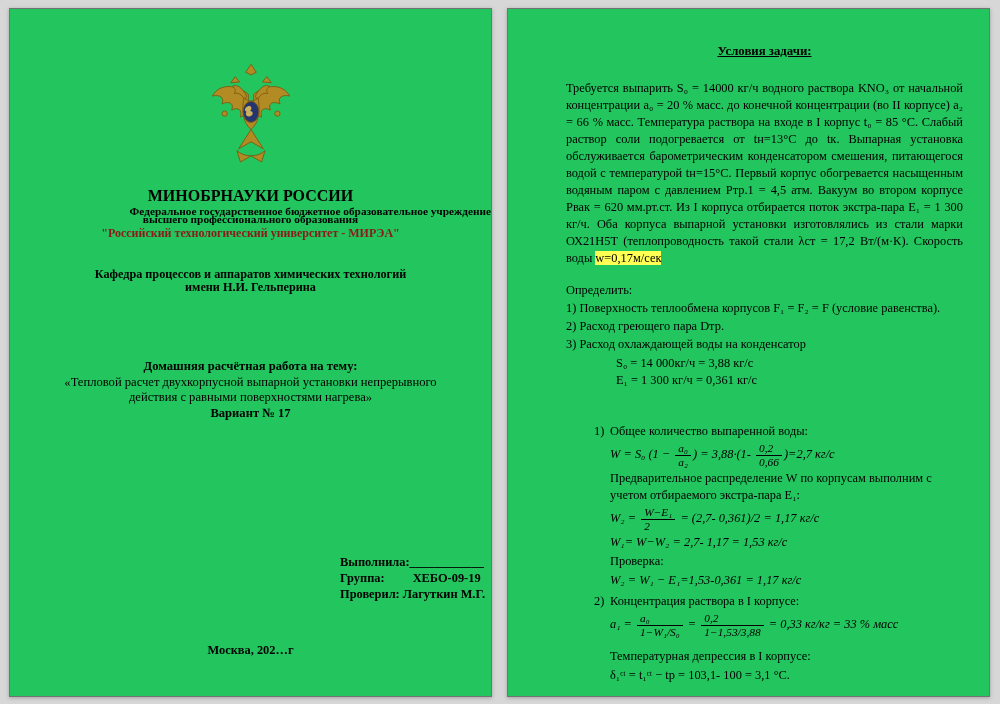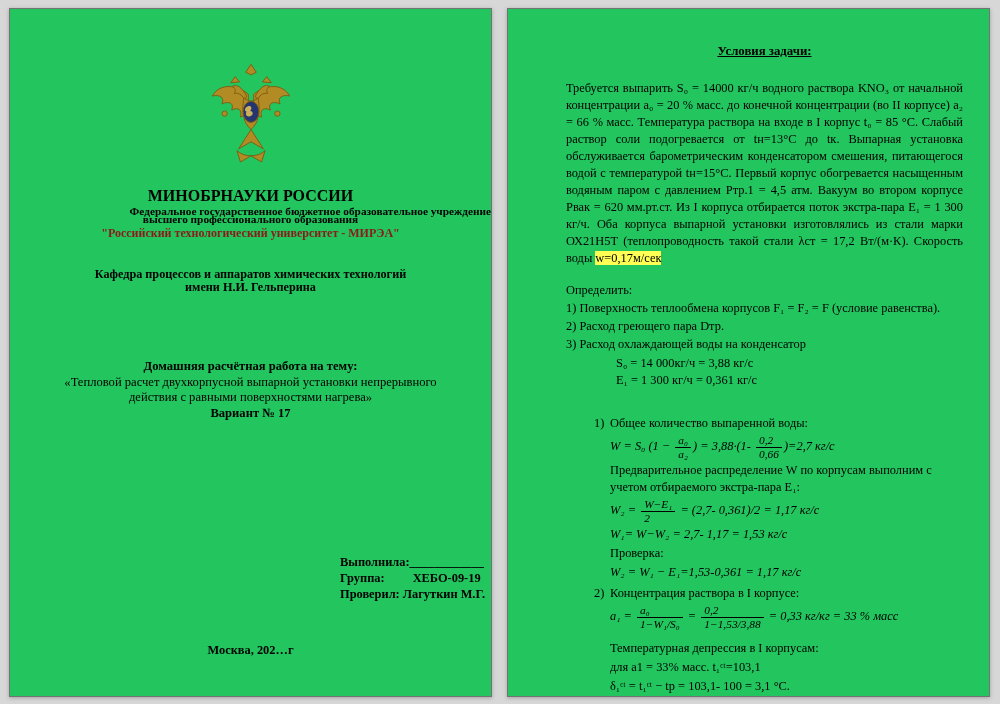--- a/index.html
+++ b/index.html
@@ -46,21 +46,21 @@
   .l-city { top: 634px; font-weight: bold; font-size: 12.4px; }
 
   
   .doc-title { text-align: center; font-weight: bold; text-decoration: underline; font-size: 12.8px; }
   .intro { text-align: justify; margin-top: 20px; }
   .hl { background: #ffff54; }
   .define { margin-top: 15px; }
   .tasks { }
   .tasks .task { margin-top: 1px; }
   .given { padding-left: 50px; margin-top: 2px; }
-  .sections { margin-top: 26px; }
+  .sections { margin-top: 34px; }
   .sec { margin-top: 4px; }
   .sec-head { padding-left: 28px; }
   .sec-head .sec-num { display: inline-block; min-width: 16px; }
   .sec-body { padding-left: 44px; }
   .sec-body > div { margin-top: 2px; }
   .formula { font-style: italic; }
   .spaced { margin-top: 10px !important; }
 
   .frac {
     display: inline-flex;
@@ -175,21 +175,20 @@
         <span class="sec-num">2)</span><span>Концентрация раствора в I корпусе:</span>
       </div>
       <div class="sec-body">
         <div class="formula">a₁ = <span class="frac">
               <span class="num">a₀</span>
               <span class="den">1−W₁/S₀</span>
             </span> = <span class="frac">
               <span class="num">0,2</span>
               <span class="den">1−1,53/3,88</span>
             </span> = 0,33 кг/кг = 33 % масс</div>
-        <div class="spaced">Температурная депрессия в I корпусам:</div>
-        <div>для a1  =  33% масс.  t₁ᶜᵗ=103,1</div>
+        <div class="spaced">Температурная депрессия в I корпусе:</div>
         <div>δ₁ᶜᵗ = t₁ᶜᵗ − tр = 103,1- 100 = 3,1 °С.</div>
 
       </div>
     </div>
 
   </div>
 </div>
 
 </body></html>

